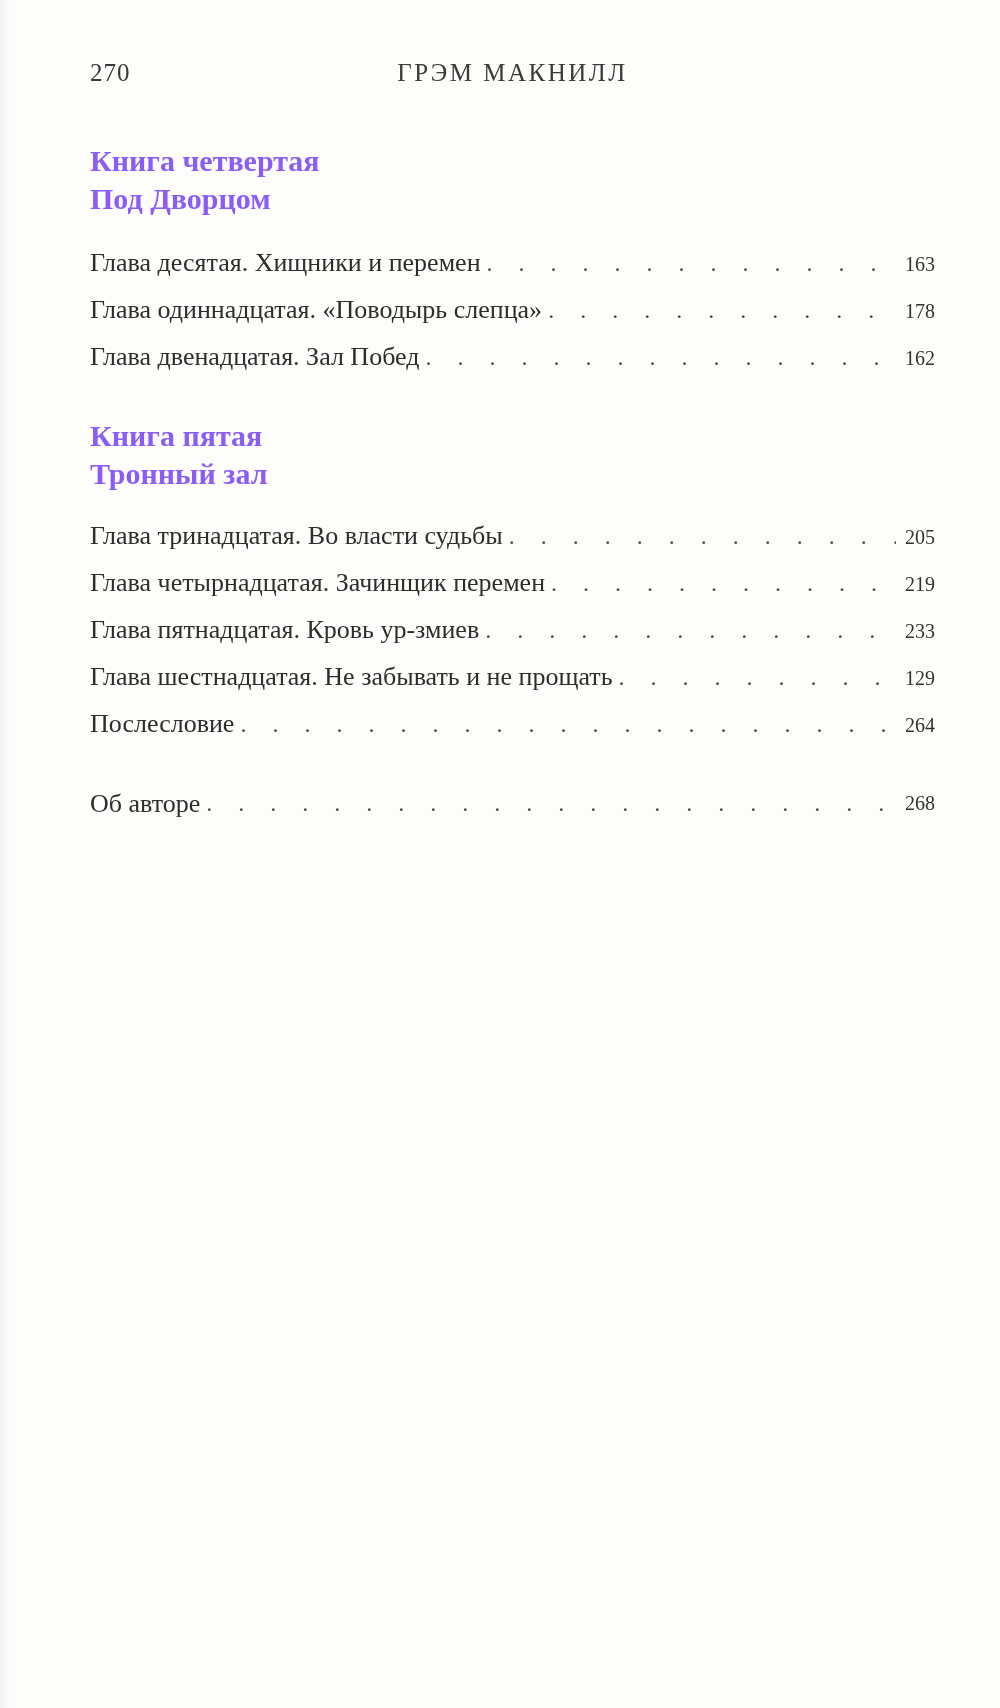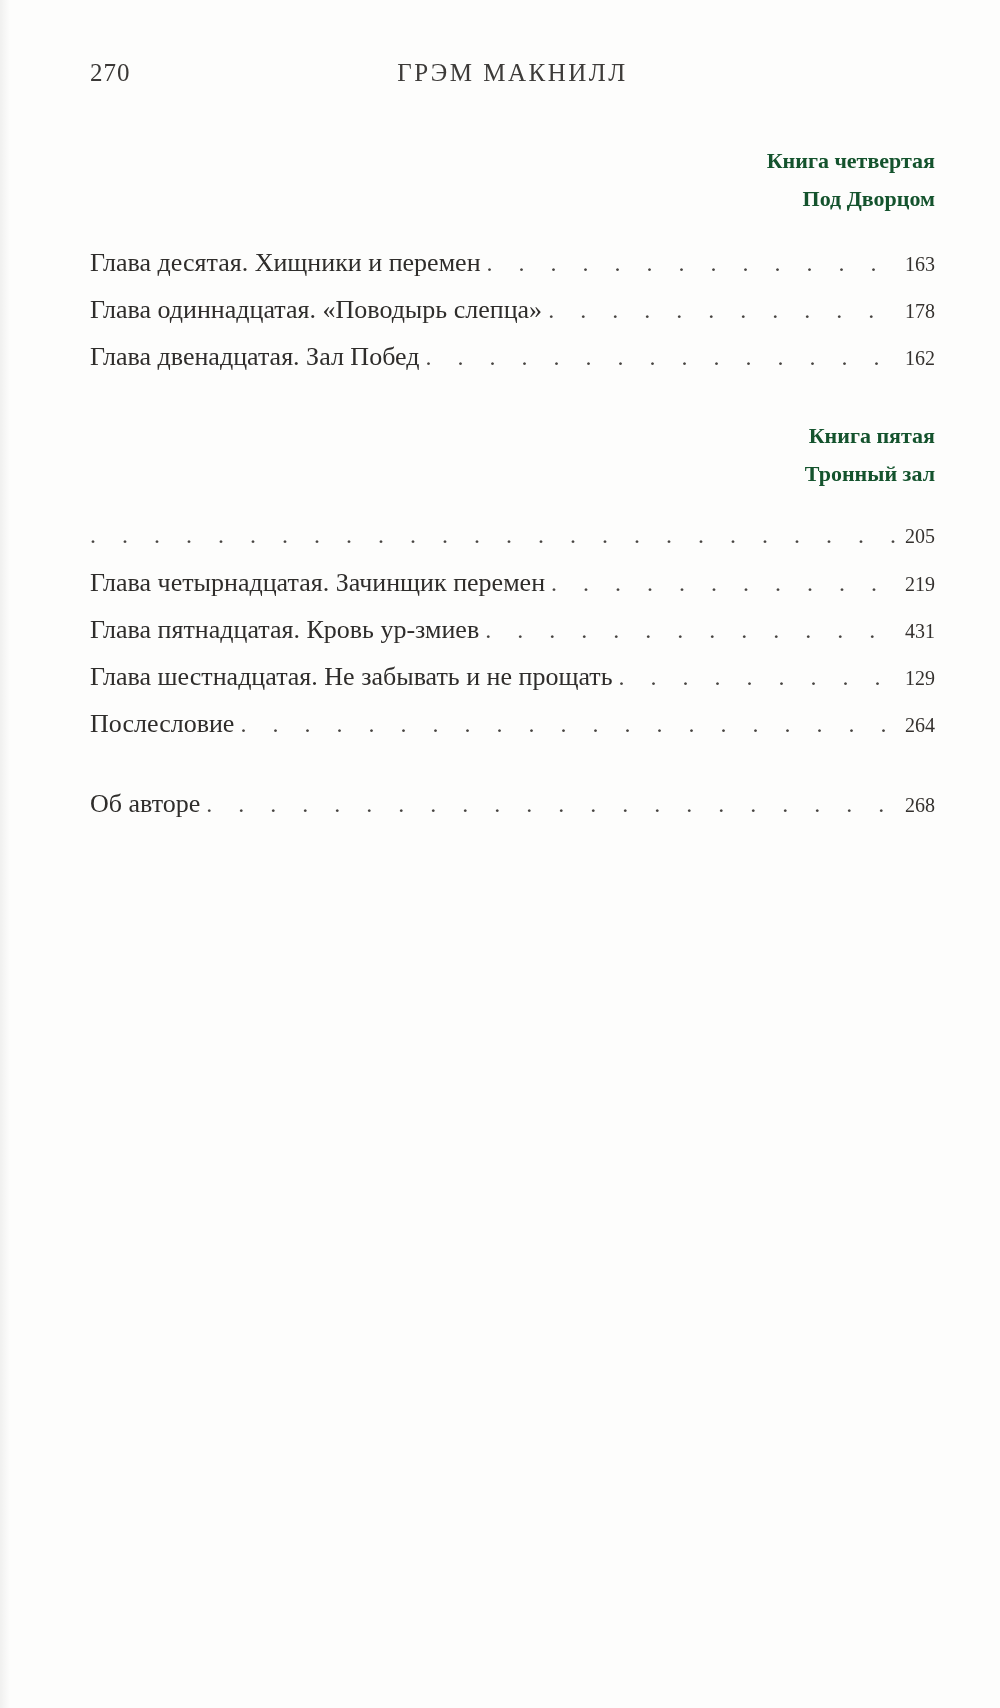--- a/index.html
+++ b/index.html
@@ -46,24 +46,24 @@
     top: 0;
     text-align: center;
     font-size: 25px;
     letter-spacing: 2.5px;
     text-transform: uppercase;
     color: #3d3b39;
     white-space: nowrap;
   }
   
   .book-heading {
-    text-align: right;
-    font-size: 22px;
+    text-align: left;
+    font-size: 30px;
     line-height: 38px;
-    color: #14532d;
+    color: #8b5cf6;
   }
   .book-heading .line { display: block; }
   .heading-1 { margin-top: 58px; }
   .heading-2 { margin-top: 37px; }
   
   .toc-list { margin-top: 21px; }
   .toc-list-2 { margin-top: 19px; }
   .toc-row {
     display: flex;
     align-items: baseline;
@@ -85,21 +85,21 @@
     color: #474441;
     font-size: 24px;
     min-width: 0;
   }
   .toc-page {
     flex: 0 0 auto;
     padding-left: 9px;
     font-size: 20px;
     color: #34312e;
   }
-  .extra-row { margin-top: 33px; }
+  .extra-row { margin-top: 33px; align-items: flex-end; }
 </style>
 </head>
 <body>
 
 <div class="scan-edge"></div>
 
 <div class="page">
 
   <header class="running-head">
     <span class="folio">270</span>
@@ -129,32 +129,33 @@
     </div>
   </div>
 
   <h2 class="book-heading heading-2">
     <span class="line">Книга пятая</span>
     <span class="line">Тронный зал</span>
   </h2>
 
   <div class="toc-list toc-list-2">
     <div class="toc-row">
+      <span class="toc-title">Глава тринадцатая. Во власти судьбы</span>
       <span class="dots">. . . . . . . . . . . . . . . . . . . . . . . . . . . . . . . . . . . . . . . . . . . . . . . . . . . . . . . . . . . . </span>
       <span class="toc-page">205</span>
     </div>
     <div class="toc-row">
       <span class="toc-title">Глава четырнадцатая. Зачинщик перемен</span>
       <span class="dots">. . . . . . . . . . . . . . . . . . . . . . . . . . . . . . . . . . . . . . . . . . . . . . . . . . . . . . . . . . . . </span>
       <span class="toc-page">219</span>
     </div>
     <div class="toc-row">
       <span class="toc-title">Глава пятнадцатая. Кровь ур-змиев</span>
       <span class="dots">. . . . . . . . . . . . . . . . . . . . . . . . . . . . . . . . . . . . . . . . . . . . . . . . . . . . . . . . . . . . </span>
-      <span class="toc-page">431</span>
+      <span class="toc-page">233</span>
     </div>
     <div class="toc-row">
       <span class="toc-title">Глава шестнадцатая. Не забывать и не прощать</span>
       <span class="dots">. . . . . . . . . . . . . . . . . . . . . . . . . . . . . . . . . . . . . . . . . . . . . . . . . . . . . . . . . . . . </span>
       <span class="toc-page">129</span>
     </div>
     <div class="toc-row">
       <span class="toc-title">Послесловие</span>
       <span class="dots">. . . . . . . . . . . . . . . . . . . . . . . . . . . . . . . . . . . . . . . . . . . . . . . . . . . . . . . . . . . . </span>
       <span class="toc-page">264</span>

